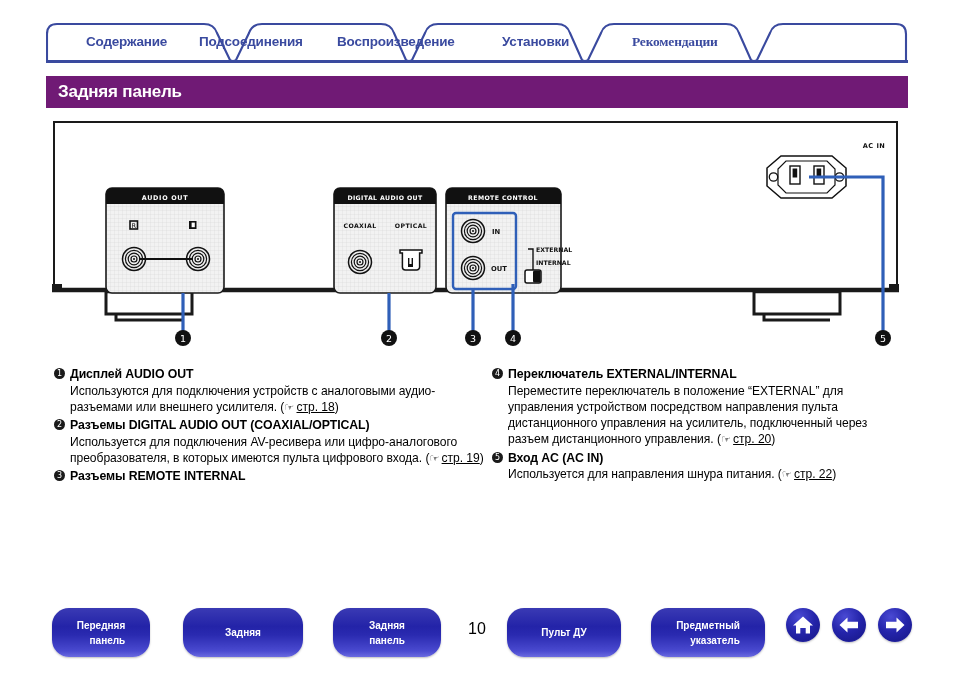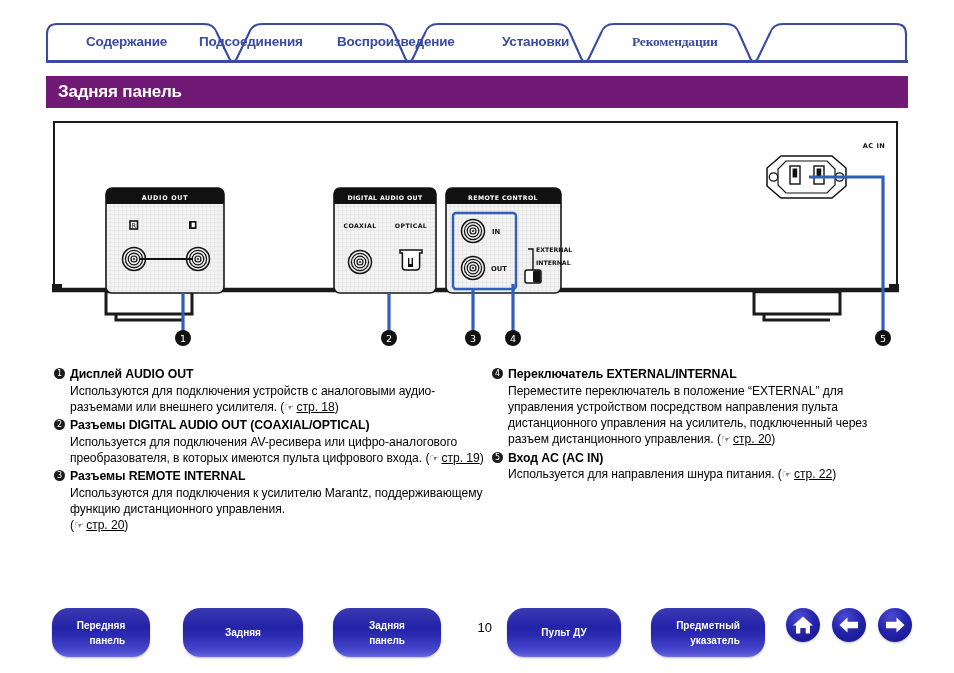--- a/index.html
+++ b/index.html
@@ -149,22 +149,22 @@
   #pill-1 { left: 183px; width: 120px; }
   #pill-2 { left: 333px; width: 108px; }
   #pill-3 { left: 507px; width: 114px; }
   #pill-4 { left: 651px; width: 114px; }
 
   #pagenum {
     position: absolute;
     left: 462px;
     top: 620px;
     width: 30px;
-    text-align: right;
-    font-size: 13px;
+    text-align: center;
+    font-size: 16px;
     color: #000;
   }
 
   .circ-btn {
     position: absolute;
     top: 0;
     width: 34px;
     height: 34px;
     border-radius: 50%;
     background: radial-gradient(circle at 38% 26%, #4a4ad4 0%, #2424aa 48%, #1c1c96 75%, #5858dc 100%);
@@ -372,26 +372,20 @@
         <span>(</span><span class="hand">☞</span>&nbsp;<span class="lnk">стр. 19</span><span>)</span>
       </span>
     </div>
   </div>
 
   <div class="item">
     <div class="item-head">
       <span class="num-badge">3</span>
       <span>Разъемы REMOTE INTERNAL</span>
     </div>
-    <div class="item-body">
-      <span>Используются для подключения к усилителю Marantz, поддерживающему функцию дистанционного управления.</span><br>
-      <span class="pgref">
-        <span>(</span><span class="hand">☞</span>&nbsp;<span class="lnk">стр. 20</span><span>)</span>
-      </span>
-    </div>
   </div>
 
 </div>
 
 <div class="col" id="col-right">
 
   <div class="item">
     <div class="item-head">
       <span class="num-badge">4</span>
       <span>Переключатель EXTERNAL/INTERNAL</span>

